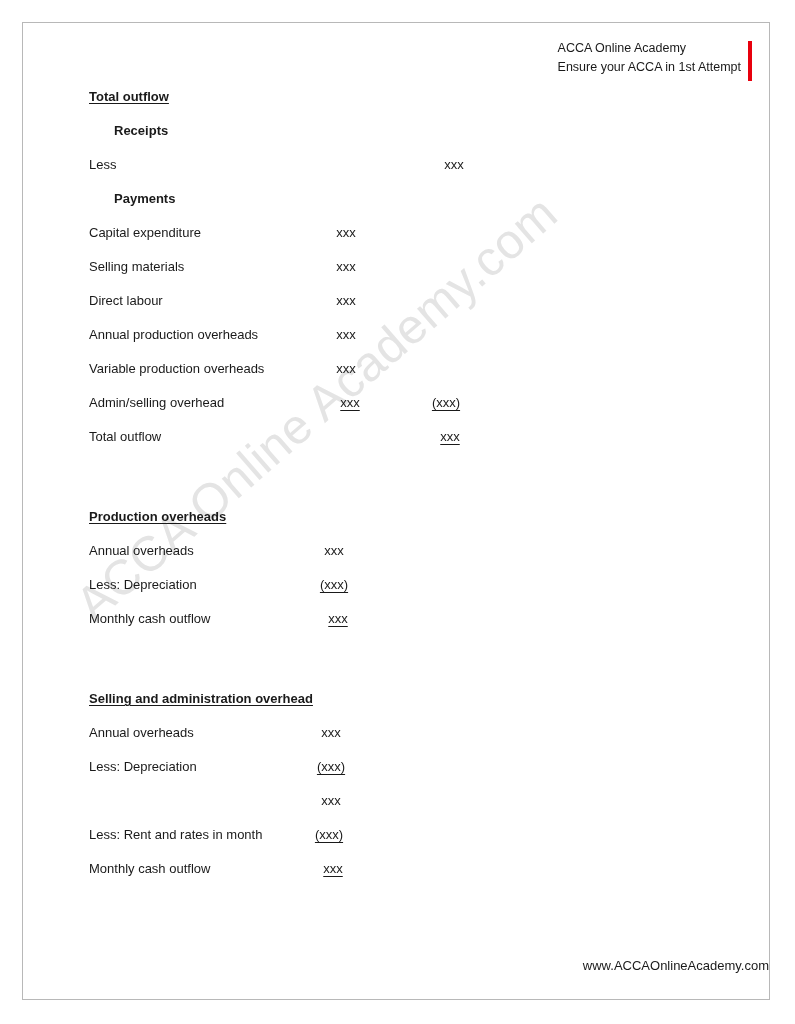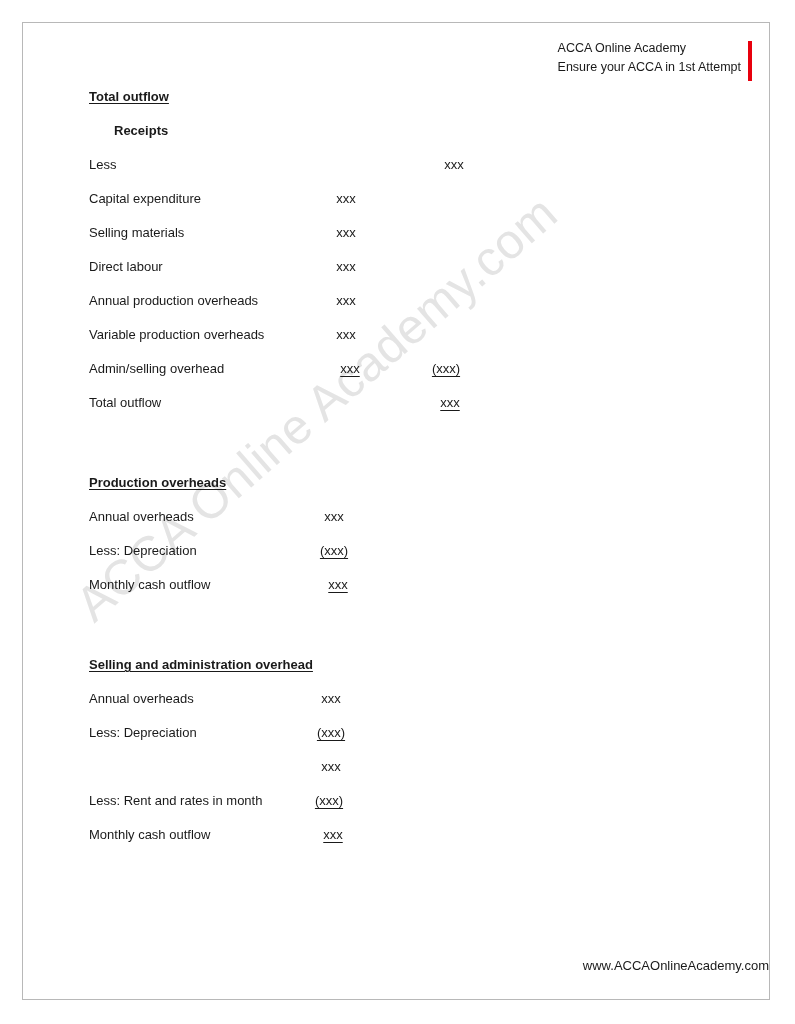--- a/index.html
+++ b/index.html
@@ -186,20 +186,23 @@
     <div class="row">
       <span class="lbl head">Total outflow</span>
     </div>
     <div class="row">
       <span class="lbl bold">Receipts</span>
     </div>
     <div class="row">
       <span class="lbl">Less</span>
       <span class="c-sales">xxx</span>
     </div>
+    <div class="row">
+      <span class="lbl bold">Payments</span>
+    </div>
 
     <div class="row">
       <span class="lbl">Capital expenditure</span>
       <span class="c1">xxx</span>
     </div>
     <div class="row">
       <span class="lbl">Selling materials</span>
       <span class="c1">xxx</span>
     </div>
     <div class="row">

